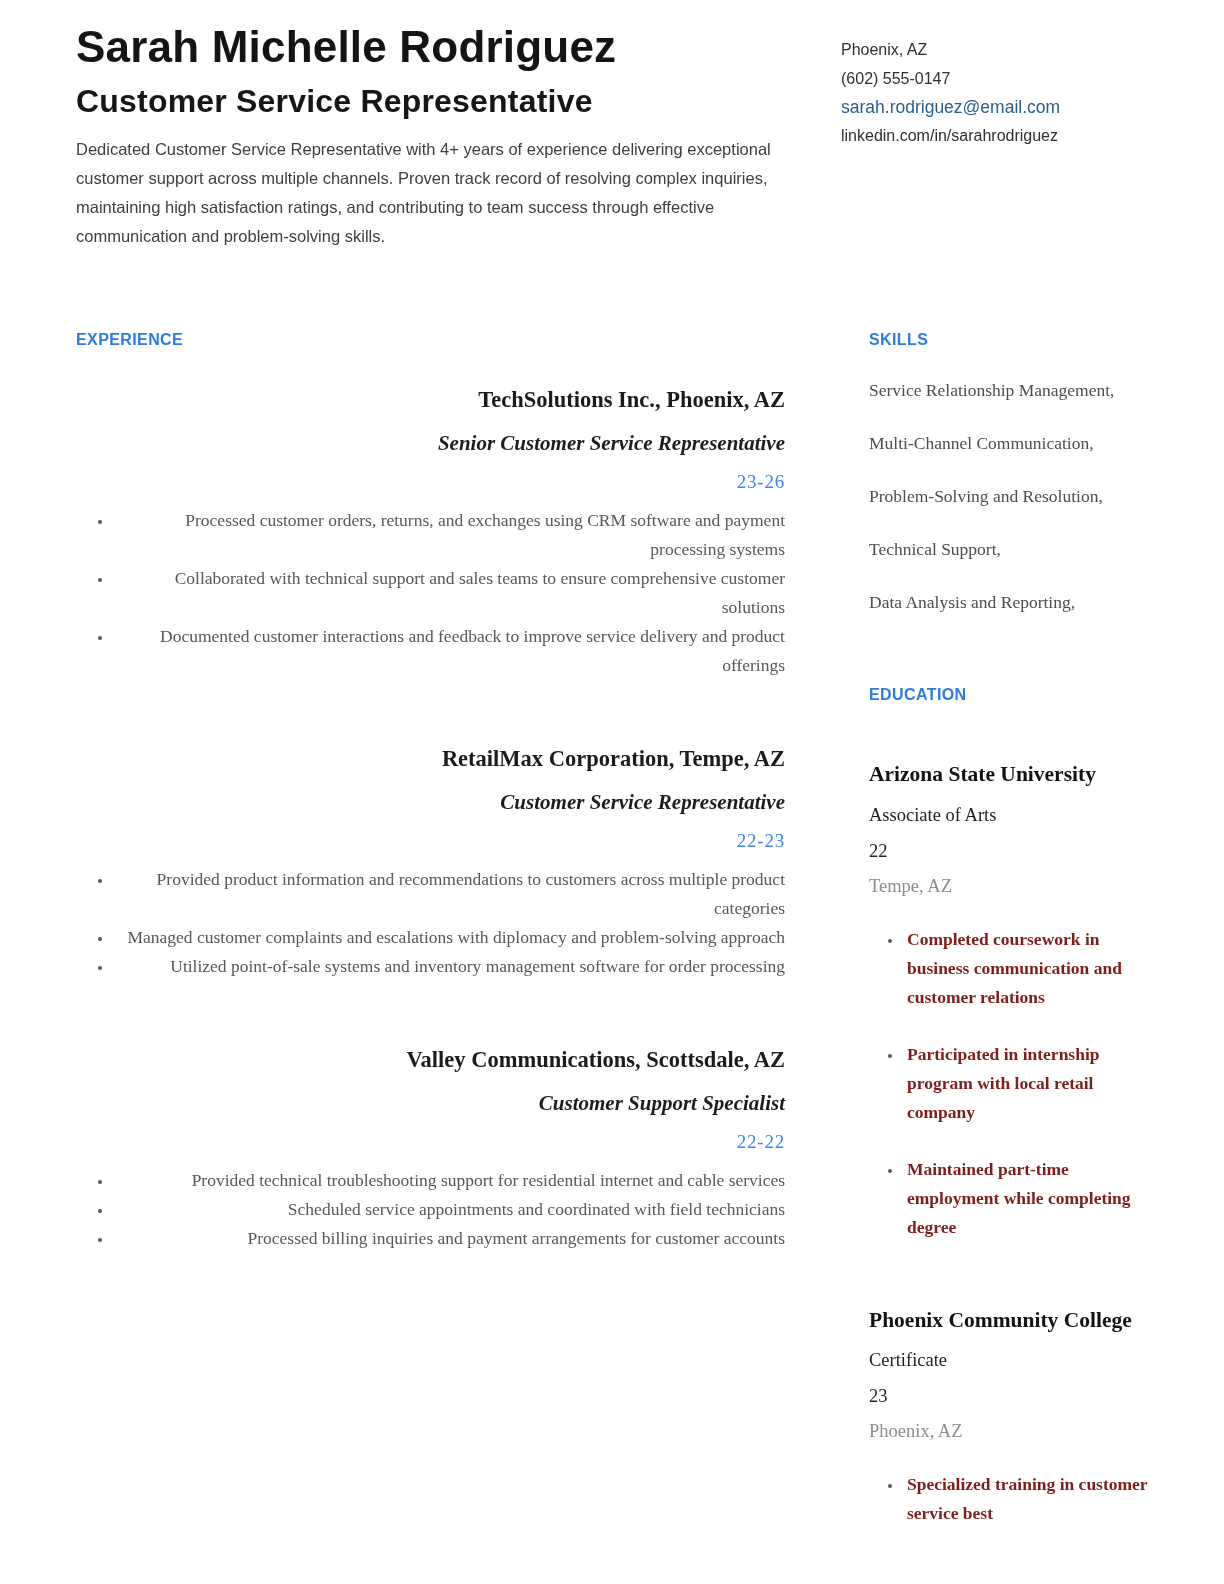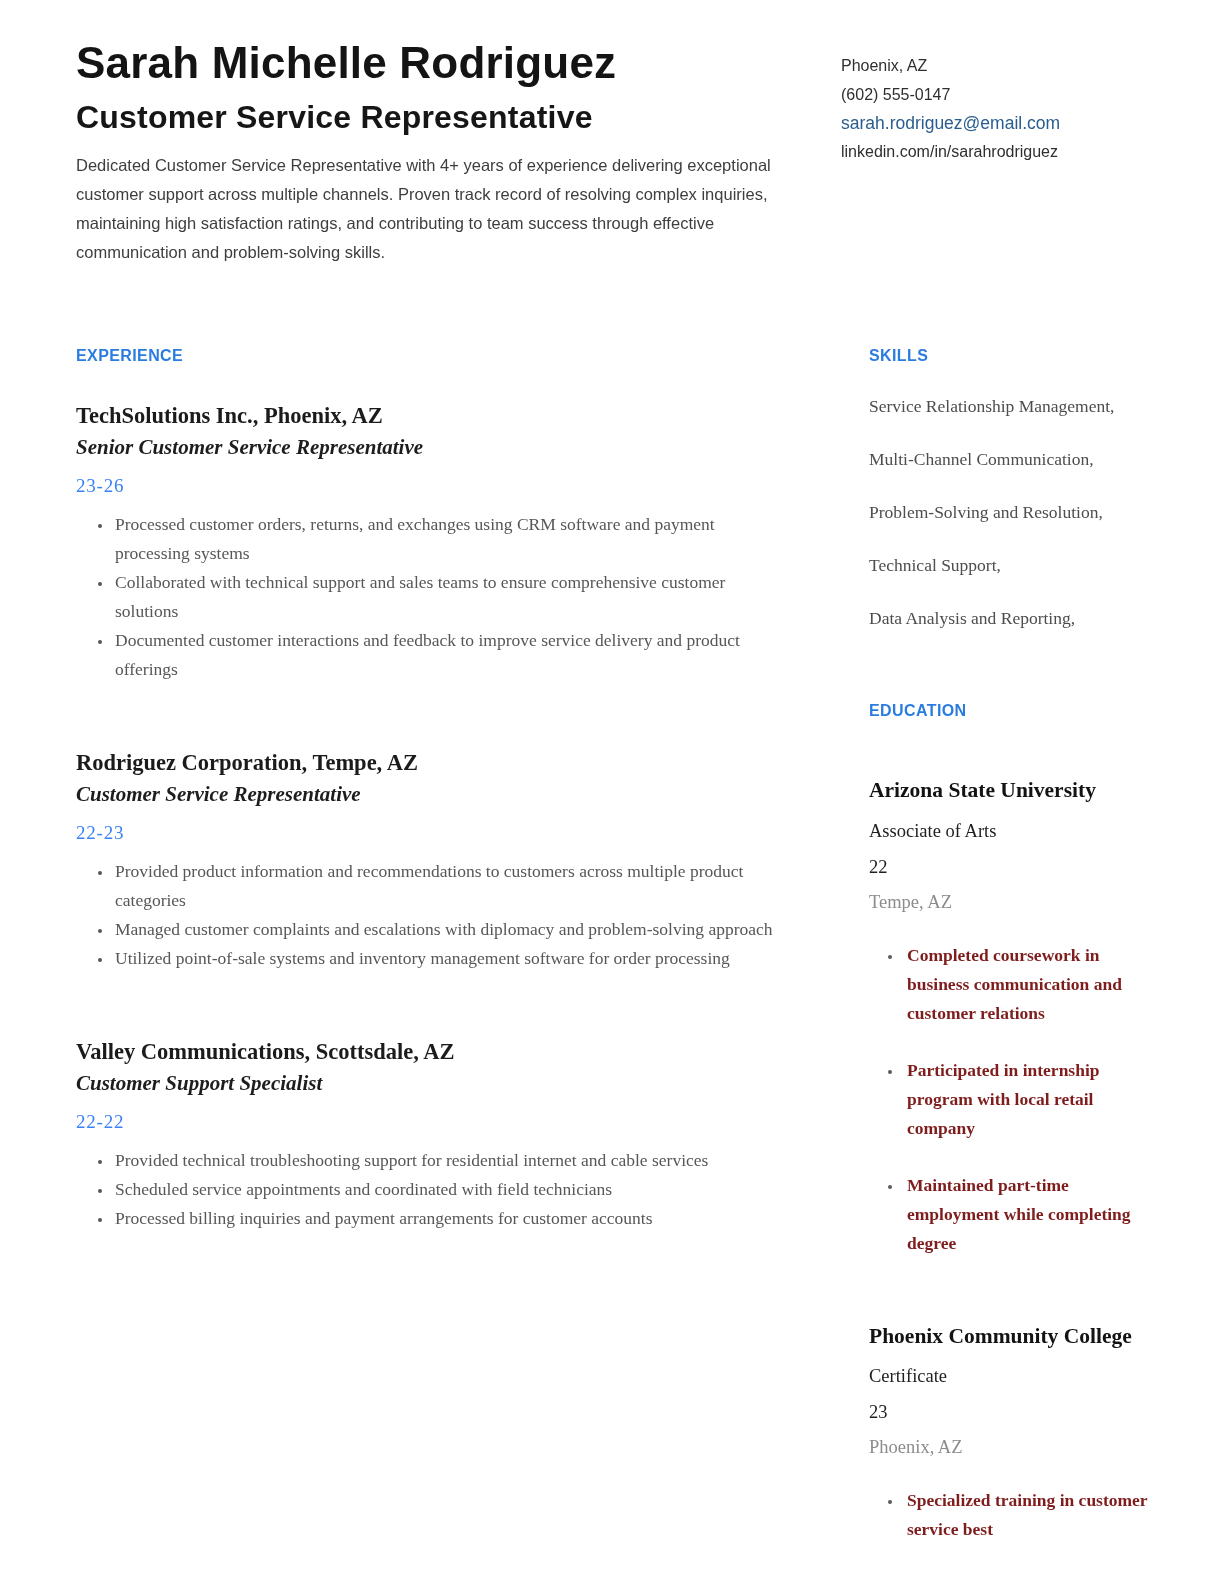--- a/index.html
+++ b/index.html
@@ -2,21 +2,21 @@
 <html><head>
 <meta charset="utf-8">
 <style>
   * { margin: 0; padding: 0; box-sizing: border-box; }
   html, body { background: #ffffff; }
   body {
     width: 1224px; height: 1584px; overflow: hidden;
     font-family: "Liberation Sans", sans-serif;
     position: relative;
   }
-  .page { padding: 38px 76px 0 76px; }
+  .page { padding: 22px 76px 0 76px; }
 
   
   .top {
     display: grid;
     grid-template-columns: 709px 307px;
     column-gap: 56px;
     align-items: start;
   }
   h1.name {
     font-size: 44px; font-weight: 800; color: #141414;
@@ -49,31 +49,31 @@
     column-gap: 84px;
     margin-top: 80px;
     align-items: start;
   }
   .sec-head {
     font-size: 16px; font-weight: 700; letter-spacing: 0.4px;
     color: #2b7ce0; text-transform: uppercase;
   }
 
   
-  .job { margin-top: 38px; }
+  .job { margin-top: 38px; text-align: right; }
   .job + .job { margin-top: 66px; }
   .job h3 {
     font-family: "Liberation Serif", serif;
     font-size: 22.5px; font-weight: 700; color: #1b1b1b;
   }
   .job h4 {
     font-family: "Liberation Serif", serif;
     font-style: italic; font-weight: 700;
     font-size: 21px; color: #1d1d1d;
-    margin-top: 6px;
+    margin-top: 18px;
   }
   .job .dates {
     font-family: "Liberation Serif", serif;
     font-size: 19px; color: #3b82f6; letter-spacing: 0.8px;
     margin-top: 15px;
   }
   .job ul {
     margin-top: 13px; padding-left: 37px;
     list-style: disc;
   }
@@ -154,21 +154,21 @@
         <h4>Senior Customer Service Representative</h4>
         <div class="dates">23-26</div>
         <ul>
           <li>Processed customer orders, returns, and exchanges using CRM software and payment processing systems</li>
           <li>Collaborated with technical support and sales teams to ensure comprehensive customer solutions</li>
           <li>Documented customer interactions and feedback to improve service delivery and product offerings</li>
         </ul>
       </section>
 
       <section class="job">
-        <h3>Rodriguez Corporation, Tempe, AZ</h3>
+        <h3>RetailMax Corporation, Tempe, AZ</h3>
         <h4>Customer Service Representative</h4>
         <div class="dates">22-23</div>
         <ul>
           <li>Provided product information and recommendations to customers across multiple product categories</li>
           <li>Managed customer complaints and escalations with diplomacy and problem-solving approach</li>
           <li>Utilized point-of-sale systems and inventory management software for order processing</li>
         </ul>
       </section>
 
       <section class="job">

